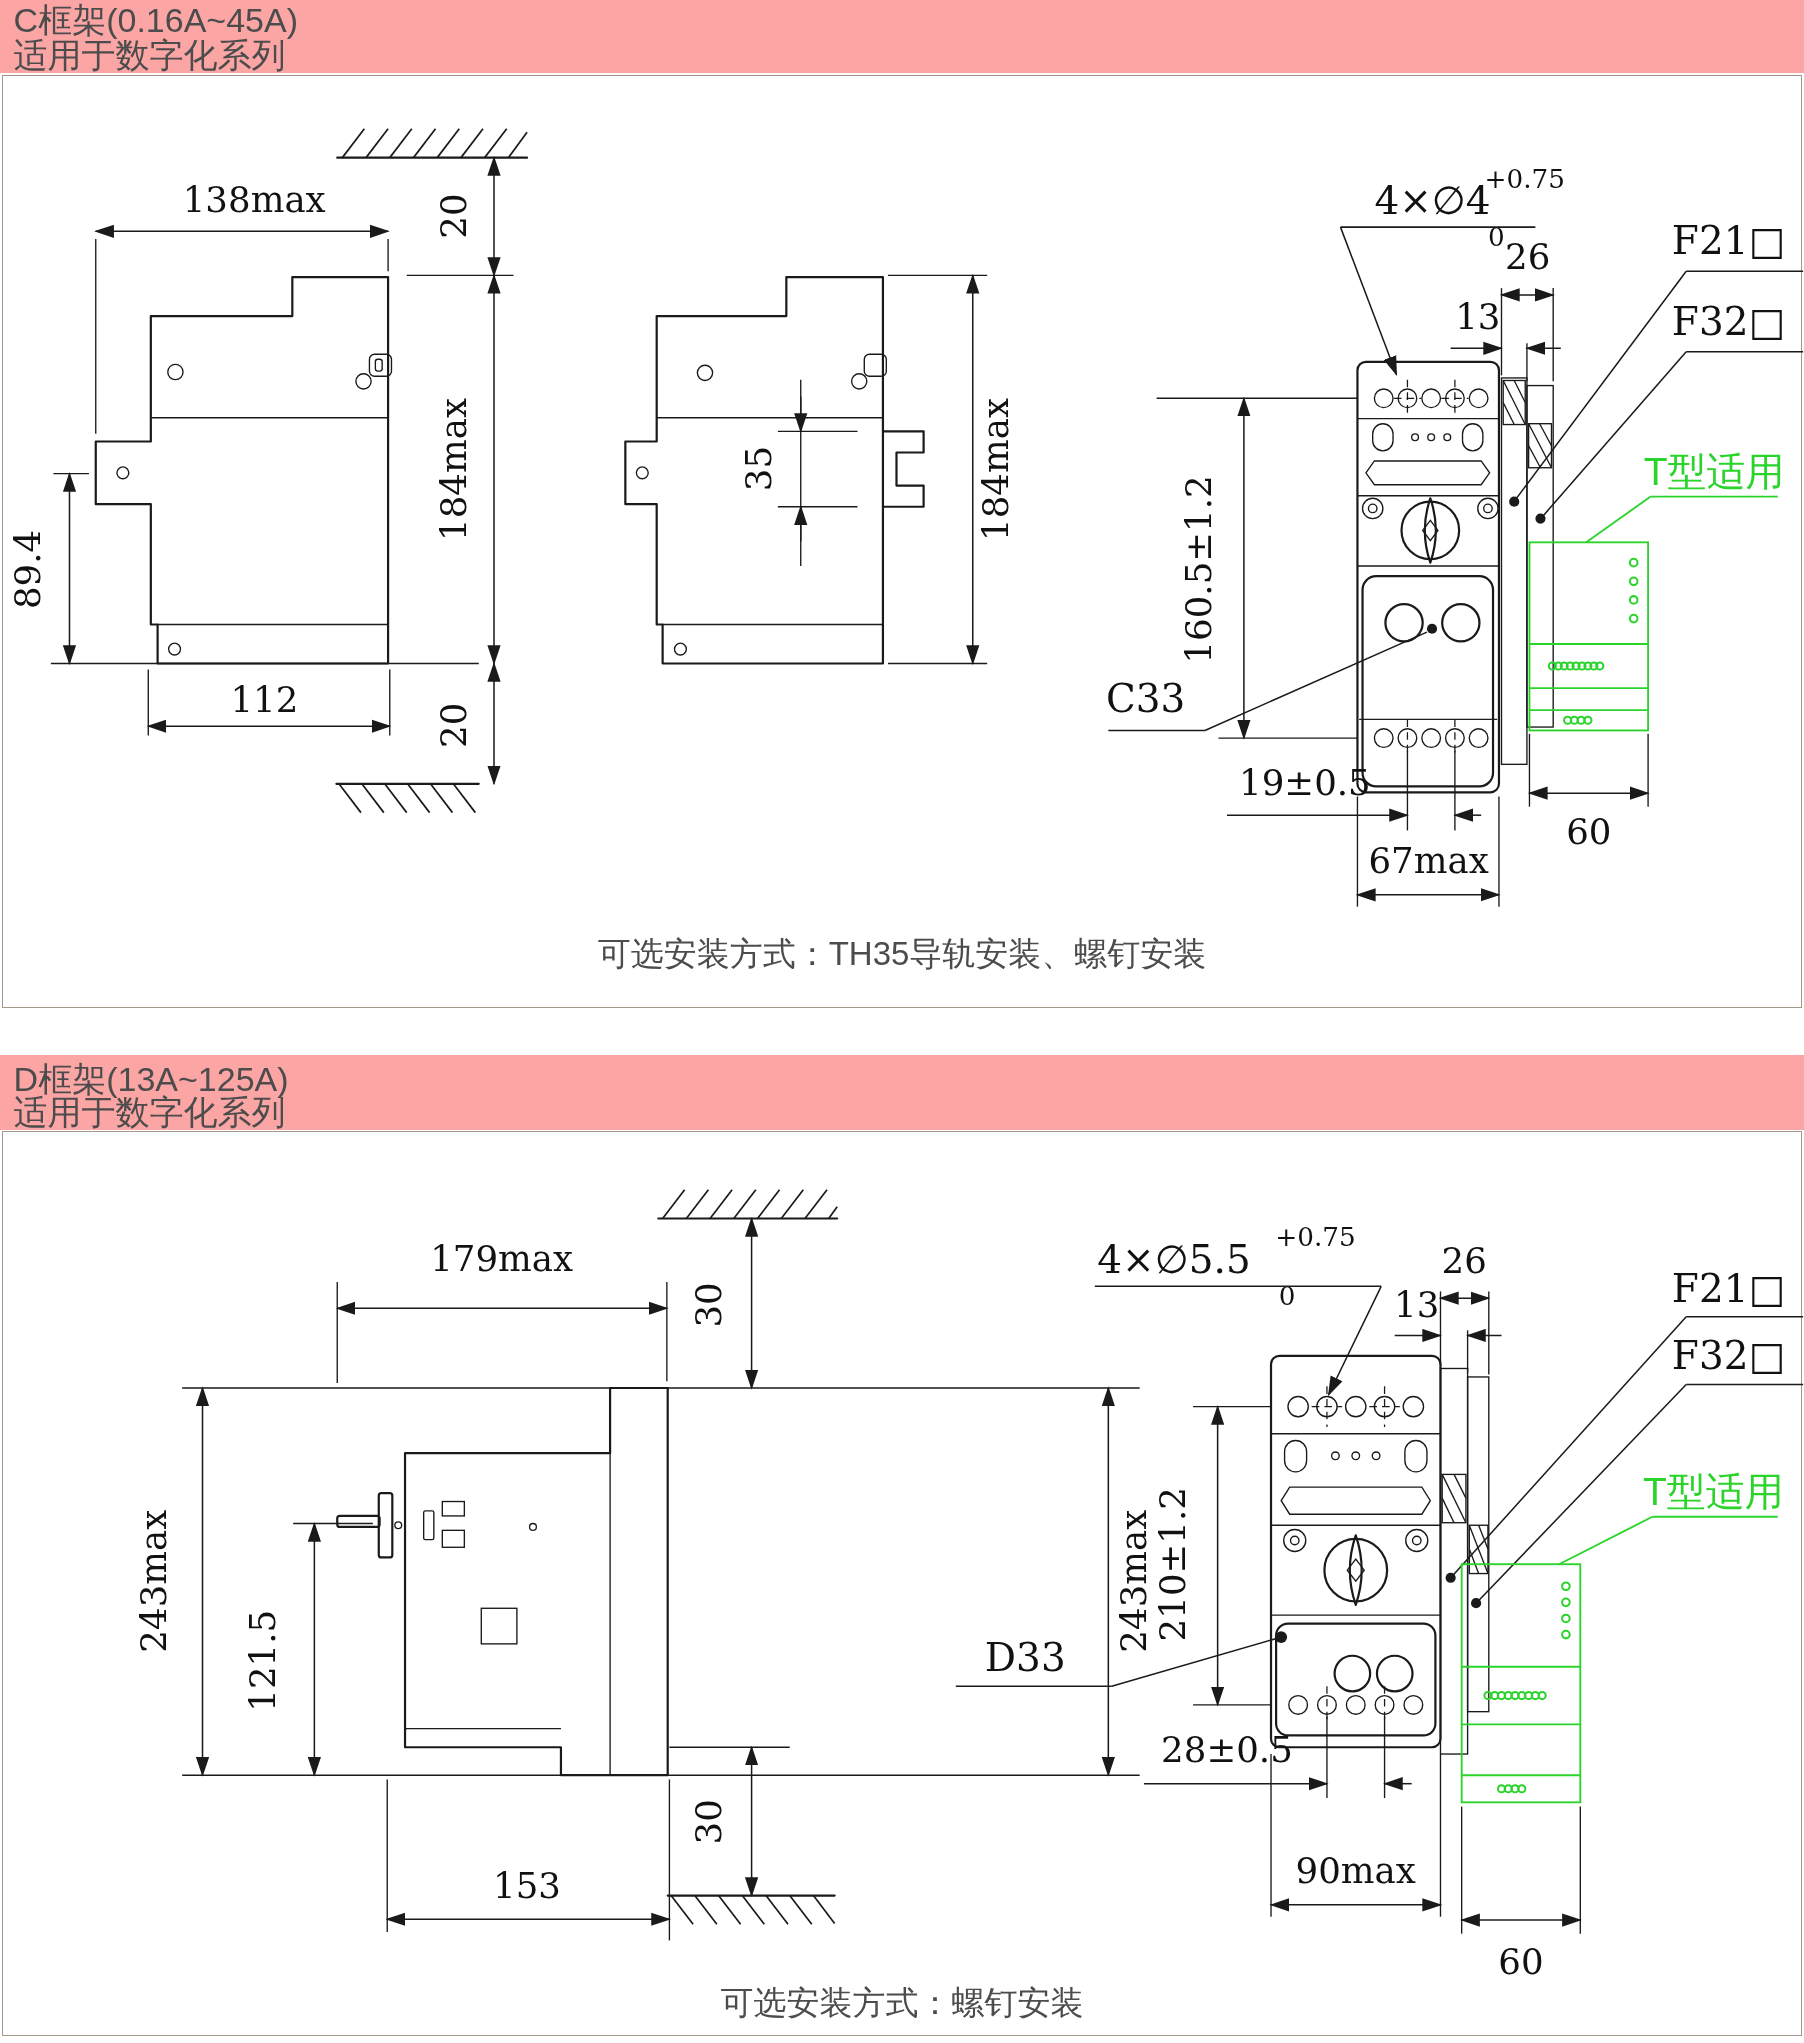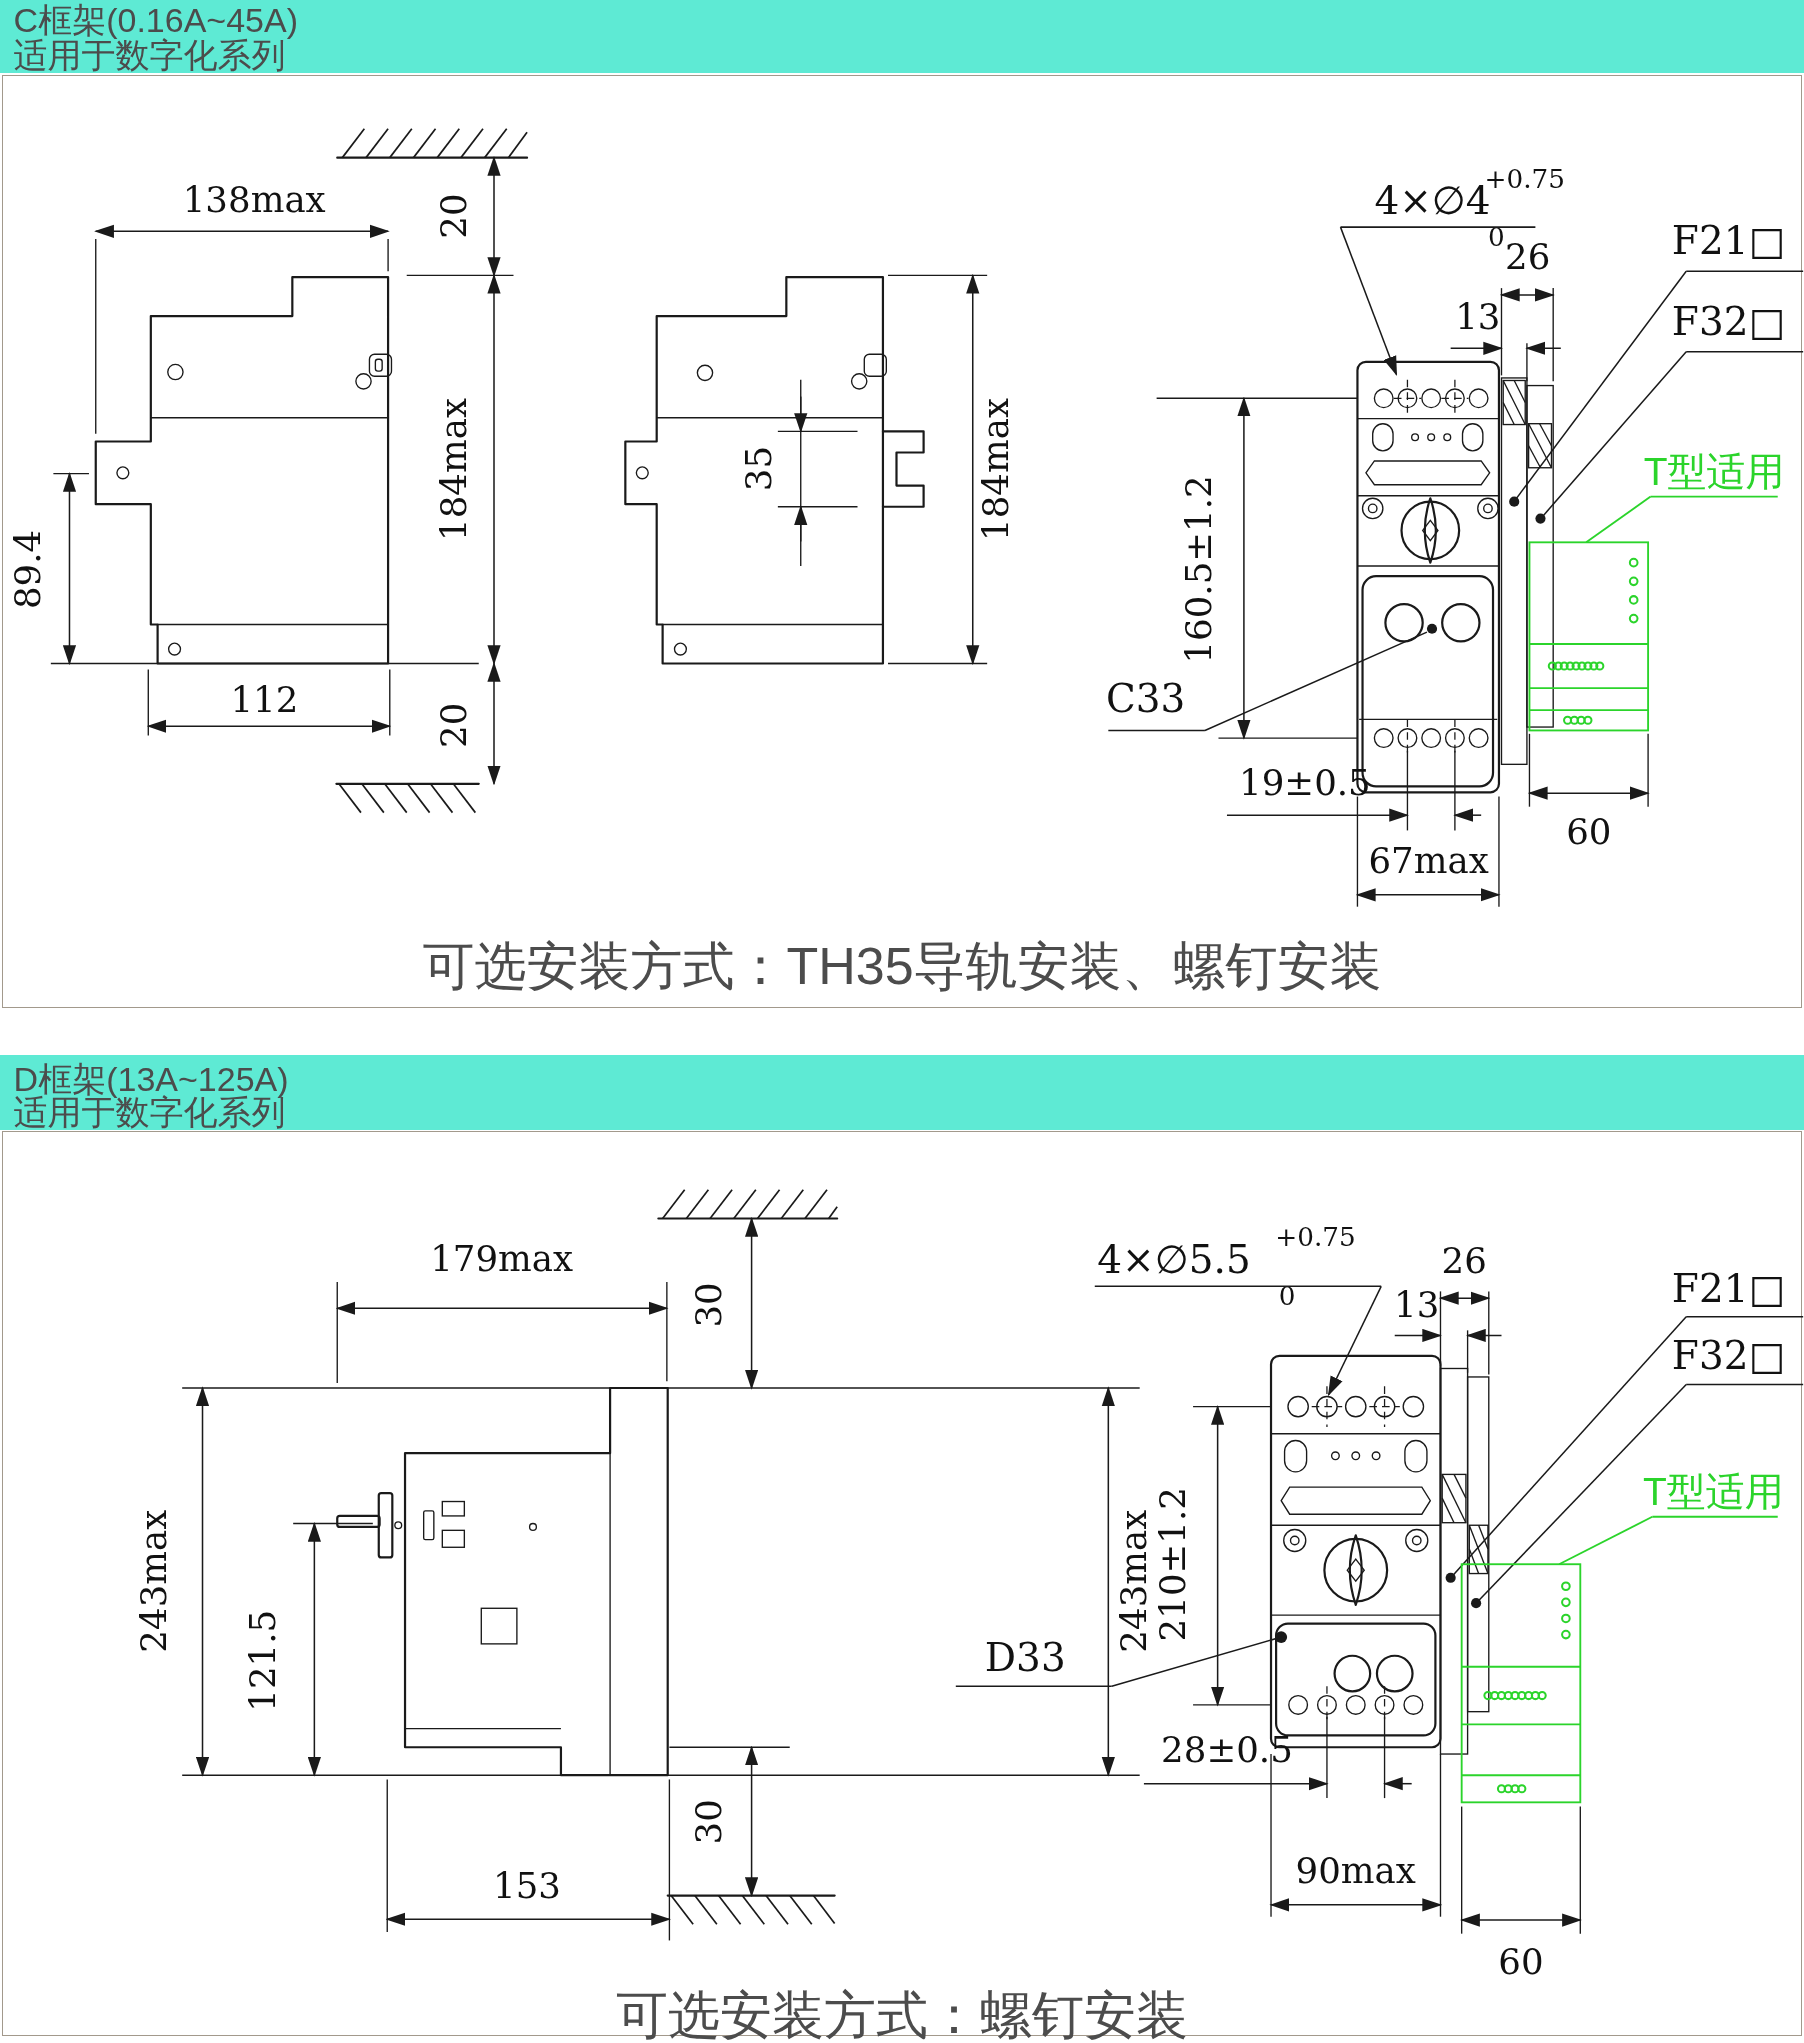--- a/index.html
+++ b/index.html
@@ -1,21 +1,21 @@
 <!DOCTYPE html>
 <html style="font-size:13.6px"><head>
 <meta charset="utf-8">
 <style>
   html,body{margin:0;padding:0;background:#fff;}
   .page{position:relative;width:1804px;height:2043px;background:#fff;overflow:hidden;
         font-family:"Liberation Sans", sans-serif;}
-  .strip{position:absolute;left:0;width:1804px;background:#5eead4;}
+  .strip{position:absolute;left:0;width:1804px;background:#fca5a5;}
   .strip .t1,.strip .t2{position:absolute;left:13.6px;color:#4c4c4c;font-size:34px;line-height:36px;white-space:nowrap;}
   .box{position:absolute;background:#fff;border:1.7px solid #a2998c;}
-  .caption{position:absolute;left:0;width:1804px;text-align:center;color:#4c4c4c;font-size:52px;white-space:nowrap;}
+  .caption{position:absolute;left:0;width:1804px;text-align:center;color:#4c4c4c;font-size:33px;white-space:nowrap;}
   svg.art{position:absolute;left:0;top:0;}
   .ln{stroke:#1a1a1a;stroke-width:2.6;fill:none;stroke-linejoin:round;stroke-linecap:round;}
   .thin{stroke:#1a1a1a;stroke-width:1.6;fill:none;}
   .dimln{stroke:#1a1a1a;stroke-width:1.8;fill:none;}
   .hatch{stroke:#1a1a1a;stroke-width:2;fill:none;}
   .dash{stroke:#1a1a1a;stroke-width:1.5;fill:none;stroke-dasharray:9 6;}
   .dot{fill:#1a1a1a;}
   .dim{font-family:"DejaVu Serif", serif;font-size:42px;fill:#111;}
   .dimbig{font-family:"DejaVu Serif", serif;font-size:46px;fill:#111;}
   .sup{font-family:"DejaVu Serif", serif;font-size:31px;fill:#111;}

